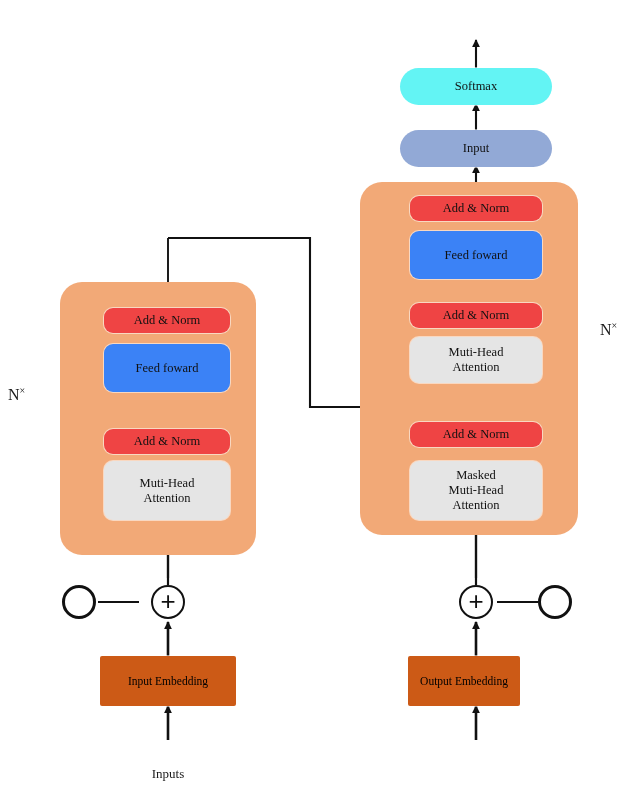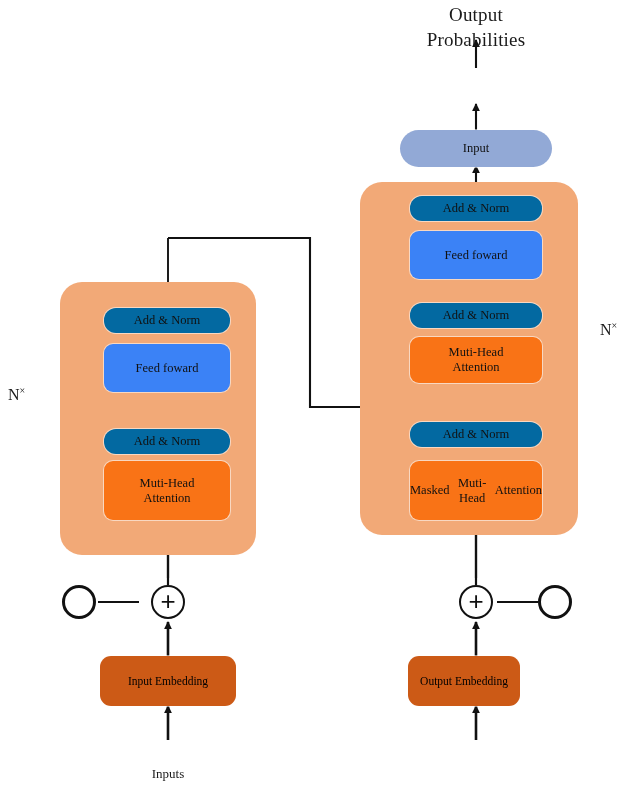--- a/index.html
+++ b/index.html
@@ -20,26 +20,26 @@
 
   
   .blk{
     position:absolute;border-radius:9px;display:flex;
     align-items:center;justify-content:center;text-align:center;
     font-size:12.5px;line-height:15px;color:#111;
     box-shadow:0 0 0 1px rgba(255,255,255,.55);
     font-family:"Liberation Serif", serif;
   }
   .blk span{display:block;}
-  .addnorm{background:#0369a1;border-radius:12px;}
+  .addnorm{background:#ef4444;}
   .ff{background:#3b82f6;}
-  .attn{background:#f97316;}
+  .attn{background:#e5e5e5;}
   .softmax{background:#63F4F4;border-radius:22px;}
   .linear{background:#92A9D6;border-radius:22px;}
-  .embed{background:#CC5A16;border-radius:11px;color:#000;font-size:11.5px;}
+  .embed{background:#CC5A16;border-radius:2px;color:#000;font-size:11.5px;}
 
   
   .nx{font-size:16px;}
   .nx sup{font-size:10px;}
 
   
   .footlabel{font-size:13px;}
 
   
   .pe{
@@ -132,25 +132,24 @@
     <line x1="168" y1="656" x2="168" y2="622" stroke="#111" stroke-width="2.6" marker-end="url(#ah)"></line>
 
     <line x1="98" y1="602" x2="139" y2="602" stroke="#111" stroke-width="2.1"></line>
 
     <line x1="168" y1="740" x2="168" y2="706" stroke="#111" stroke-width="2.6" marker-end="url(#ah)"></line>
 
     <path d="M70,602 q4.5,-8 9,0 q4.5,8 9,0" stroke="#111" fill="none" stroke-width="2.6" stroke-linecap="round"></path>
     <path d="M546,602 q4.5,-8 9,0 q4.5,8 9,0" stroke="#111" fill="none" stroke-width="2.6" stroke-linecap="round"></path>
   </svg>
 
-  <div class="lbl caption" style="left:376px;top:2px;width:200px;">
-    <div>Output</div>
-    <div>Probabilities</div>
-  </div>
-
+
+  <div class="blk softmax" style="left:400px;top:68px;width:152px;height:37px;">
+    <span>Softmax</span>
+  </div>
   <div class="blk linear" style="left:400px;top:130px;width:152px;height:37px;">
     <span>Input</span>
   </div>
 
   <div class="stack" style="left:360px;top:182px;width:218px;height:353px;"></div>
 
   <div class="blk addnorm" style="left:410px;top:196px;width:132px;height:25px;">
     <span>Add &amp; Norm</span>
   </div>
   <div class="blk ff" style="left:410px;top:231px;width:132px;height:48px;">
@@ -159,21 +158,21 @@
   <div class="blk addnorm" style="left:410px;top:303px;width:132px;height:25px;">
     <span>Add &amp; Norm</span>
   </div>
   <div class="blk attn" style="left:410px;top:337px;width:132px;height:46px;flex-direction:column;">
     <span>Muti-Head</span>
     <span>Attention</span>
   </div>
   <div class="blk addnorm" style="left:410px;top:422px;width:132px;height:25px;">
     <span>Add &amp; Norm</span>
   </div>
-  <div class="blk attn" style="left:410px;top:461px;width:132px;height:59px;flex-direction:row;">
+  <div class="blk attn" style="left:410px;top:461px;width:132px;height:59px;flex-direction:column;">
     <span>Masked</span>
     <span>Muti-Head</span>
     <span>Attention</span>
   </div>
 
   <div class="lbl nx" style="left:600px;top:320px;width:40px;text-align:left;">
     <span>N</span><sup>×</sup>
   </div>
 
   <div class="stack" style="left:60px;top:282px;width:196px;height:273px;"></div>

